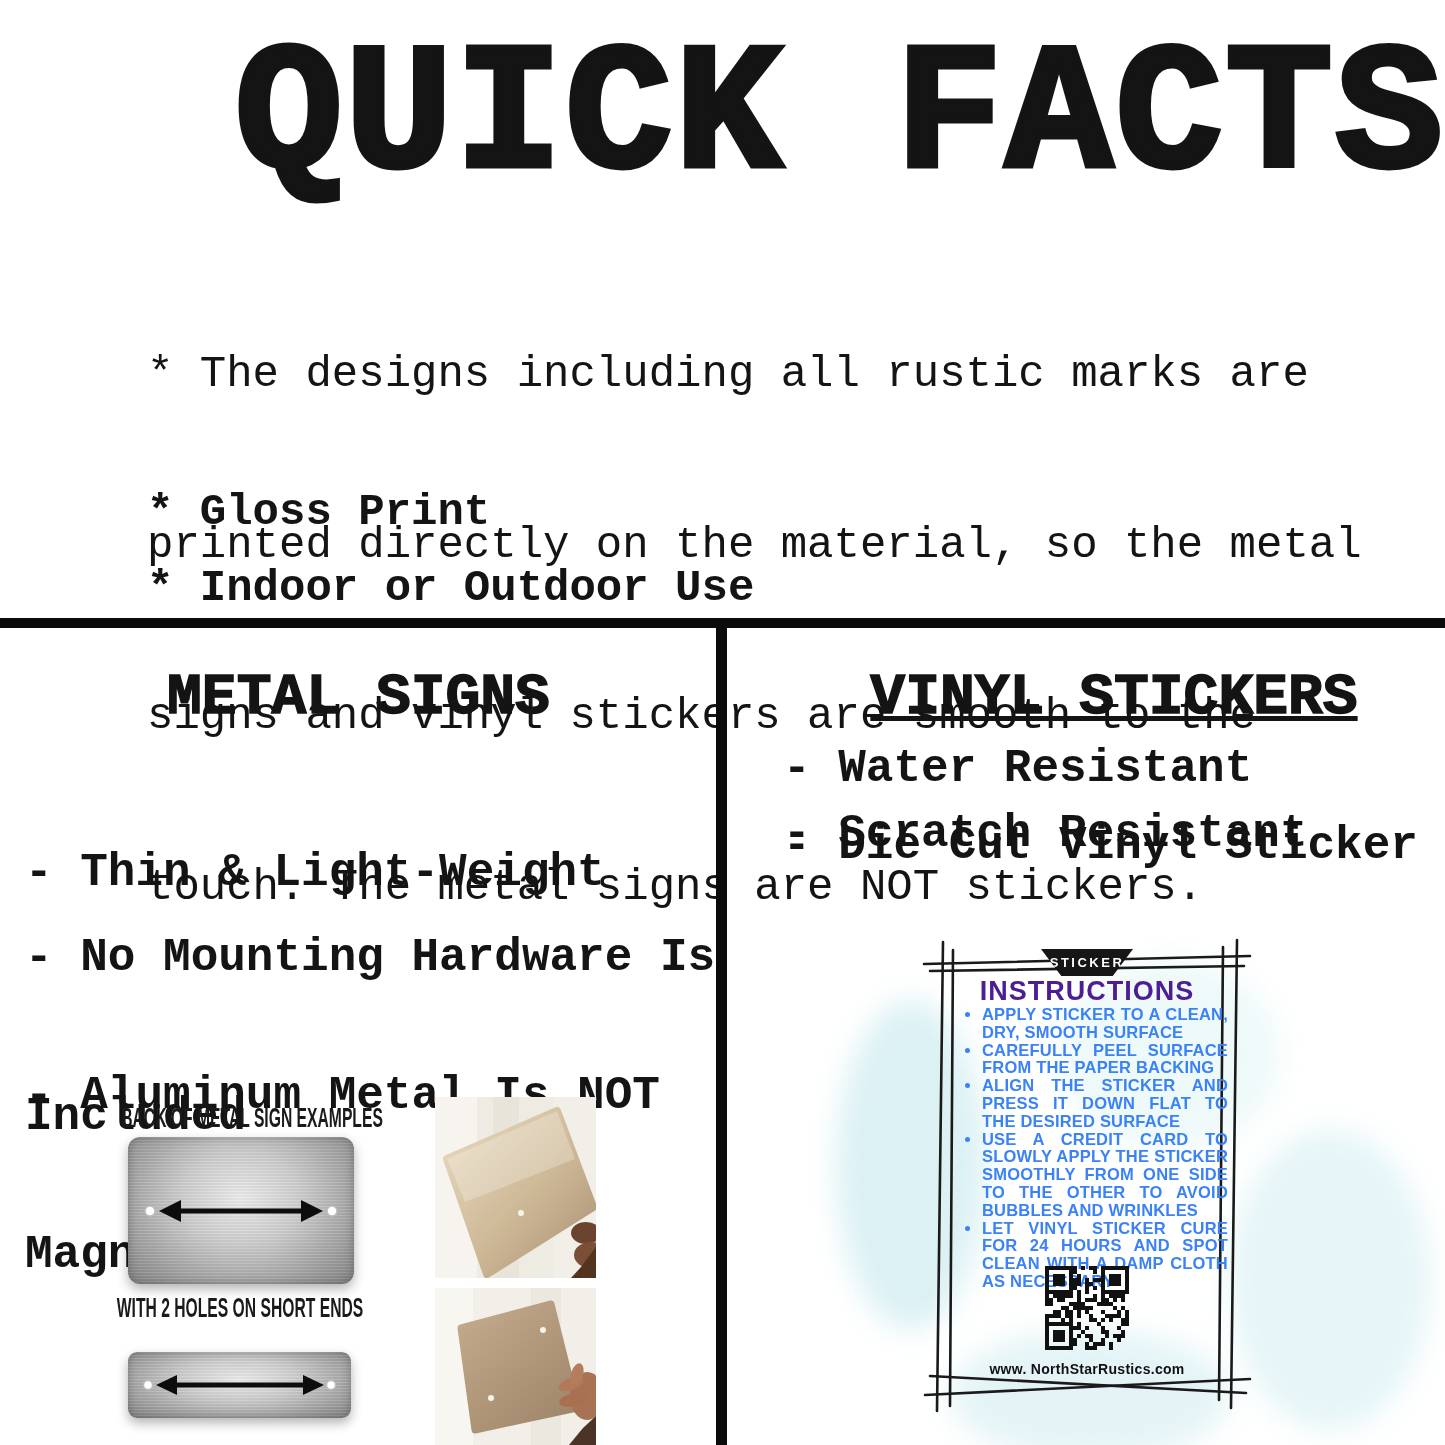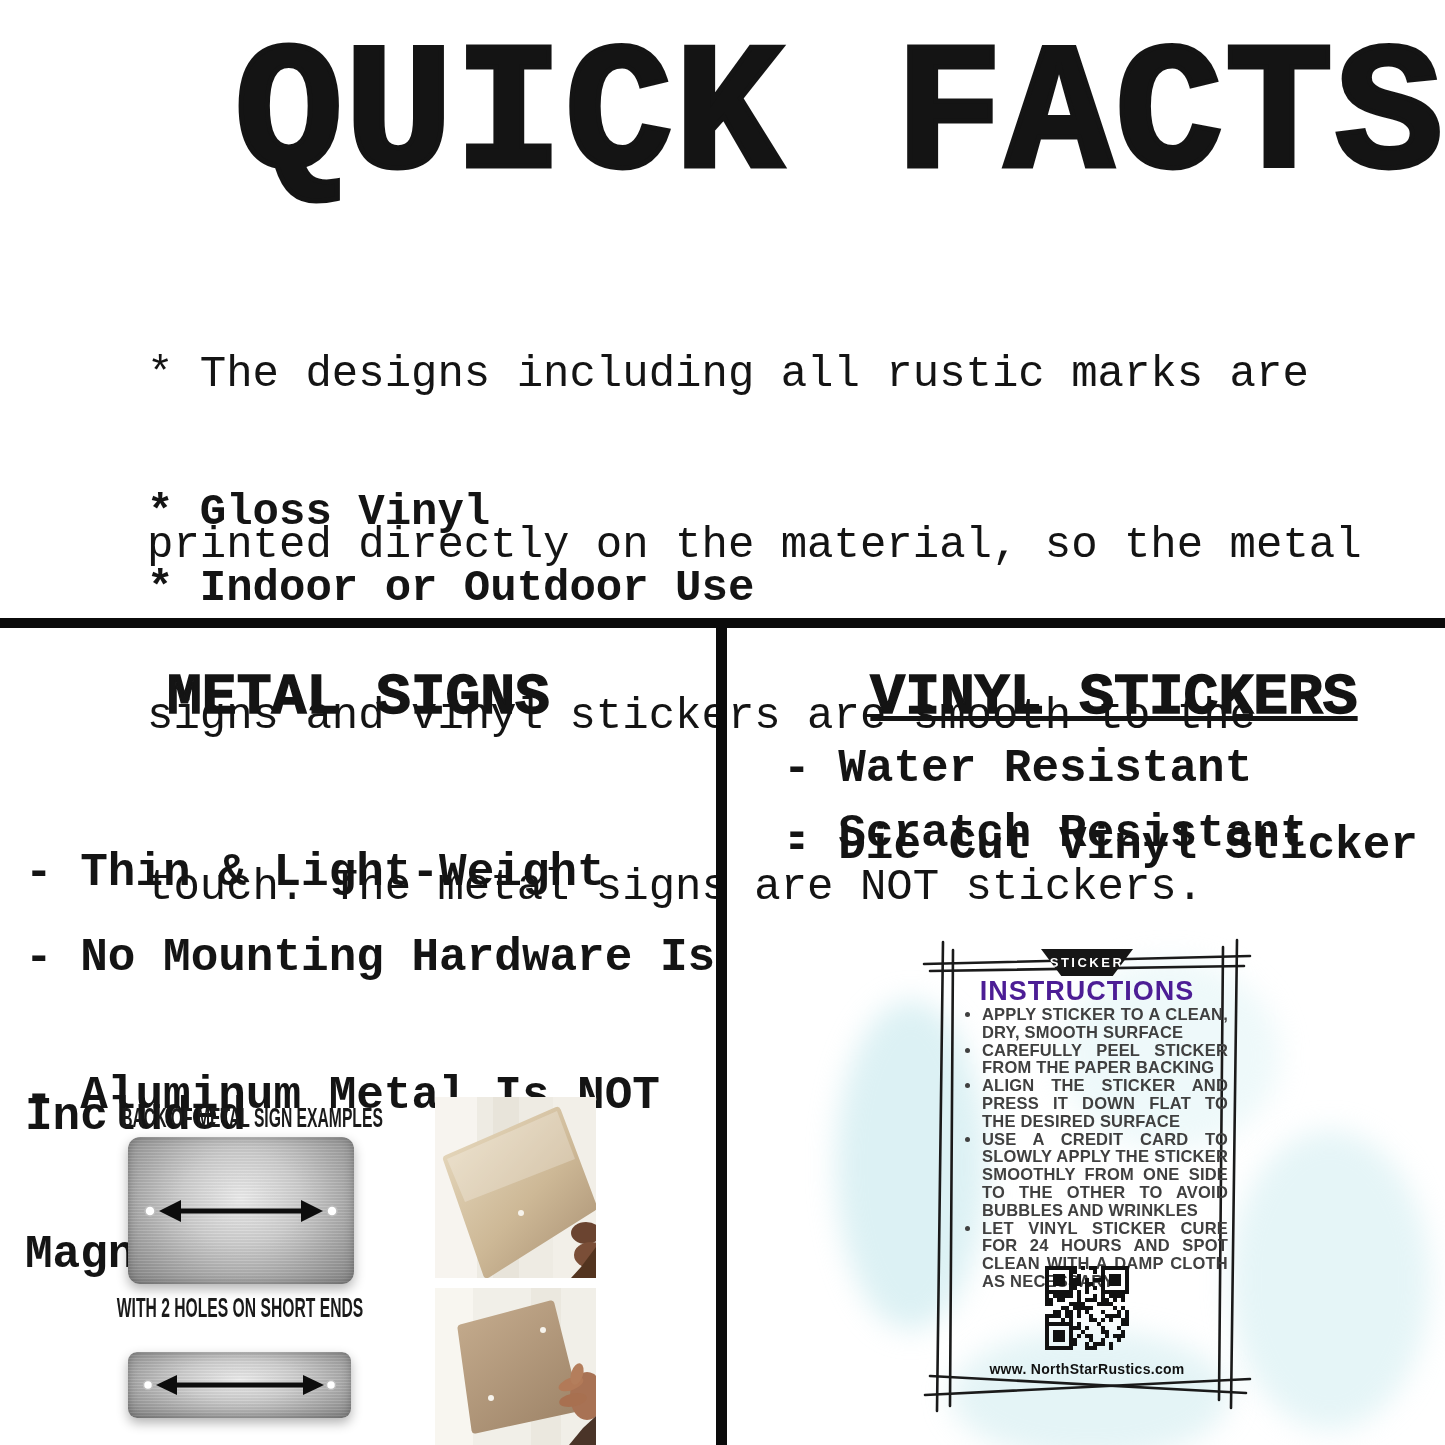--- a/index.html
+++ b/index.html
@@ -59,40 +59,40 @@
   .frame path{stroke:#1a1a1a;stroke-width:2.6;fill:none;stroke-linecap:round;}
   .banner{position:absolute;top:11px;left:50%;transform:translateX(-50%);width:92px;height:27px;
           background:#161616;clip-path:polygon(0 0,100% 0,78% 100%,22% 100%);
           display:flex;align-items:center;justify-content:center;}
   .banner span{color:#ffffff;font-size:13px;font-weight:700;letter-spacing:2.5px;}
   .card-title{position:absolute;top:38px;left:0;width:100%;text-align:center;margin:0;
               font-size:27px;font-weight:700;letter-spacing:1px;color:#4c1d95;}
   .card-list{position:absolute;top:68px;left:36px;width:246px;margin:0;padding:0 0 0 18px;
              list-style:disc;}
   .card-list li{font-size:16.5px;font-weight:700;line-height:17.8px;text-align:justify;
-                color:#404040;letter-spacing:0.2px;margin:0;}
+                color:#3b82f6;letter-spacing:0.2px;margin:0;}
   .qr{position:absolute;top:328px;left:50%;transform:translateX(-50%);width:84px;height:84px;}
   .qr svg{width:84px;height:84px;fill:#111111;}
   .url{position:absolute;top:423px;left:0;width:100%;text-align:center;font-size:14px;
        font-weight:700;color:#111111;letter-spacing:0.3px;}
 </style>
 </head>
 <body>
 
 <div class="canvas">
 
   <h1 class="abs mono title">QUICK FACTS</h1>
 
   <div class="abs intro">
     <div>* The designs including all rustic marks are</div>
     <div>printed directly on the material, so the metal</div>
     <div>signs and vinyl stickers are smooth to the</div>
     <div>touch. The metal signs are NOT stickers.</div>
   </div>
-  <div class="abs mono fact fact-gloss">* Gloss Vinyl</div>
+  <div class="abs mono fact fact-gloss">* Gloss Print</div>
   <div class="abs mono fact fact-use">* Indoor or Outdoor Use</div>
 
   <div class="abs divider-h"></div>
   <div class="abs divider-v"></div>
 
   <h2 class="abs mono col-header col-header-left">METAL SIGNS</h2>
   <div class="abs mono li-item" style="top:826px;left:25px;">
     <div>- No Mounting Hardware Is</div>
     <div>Included</div>
   </div>
@@ -188,21 +188,21 @@
       <path d="M 295 9 L 291 462"></path>
       <path d="M 318 455 L 2 438"></path>
       <path d="M 22 468 L 25 12"></path>
     </svg>
     <div class="banner">
       <span>STICKER</span>
     </div>
     <h2 class="card-title">INSTRUCTIONS</h2>
     <ul class="card-list">
       <li>APPLY  STICKER TO A CLEAN, DRY, SMOOTH SURFACE</li>
-      <li>CAREFULLY PEEL STICKER FROM THE PAPER BACKING</li>
+      <li>CAREFULLY PEEL SURFACE FROM THE PAPER BACKING</li>
       <li>ALIGN THE STICKER AND PRESS IT DOWN FLAT TO THE DESIRED SURFACE</li>
       <li>USE A CREDIT CARD TO SLOWLY APPLY THE STICKER SMOOTHLY FROM ONE SIDE TO THE OTHER TO AVOID BUBBLES AND WRINKLES</li>
       <li>LET VINYL STICKER CURE FOR 24 HOURS AND SPOT CLEAN WITH A DAMP CLOTH AS NECESSARY</li>
     </ul>
     <div class="qr">
       <svg viewBox="0 0 84 84">
           <rect x="0" y="0" width="4" height="4"></rect>
           <rect x="4" y="0" width="4" height="4"></rect>
           <rect x="8" y="0" width="4" height="4"></rect>
           <rect x="12" y="0" width="4" height="4"></rect>

